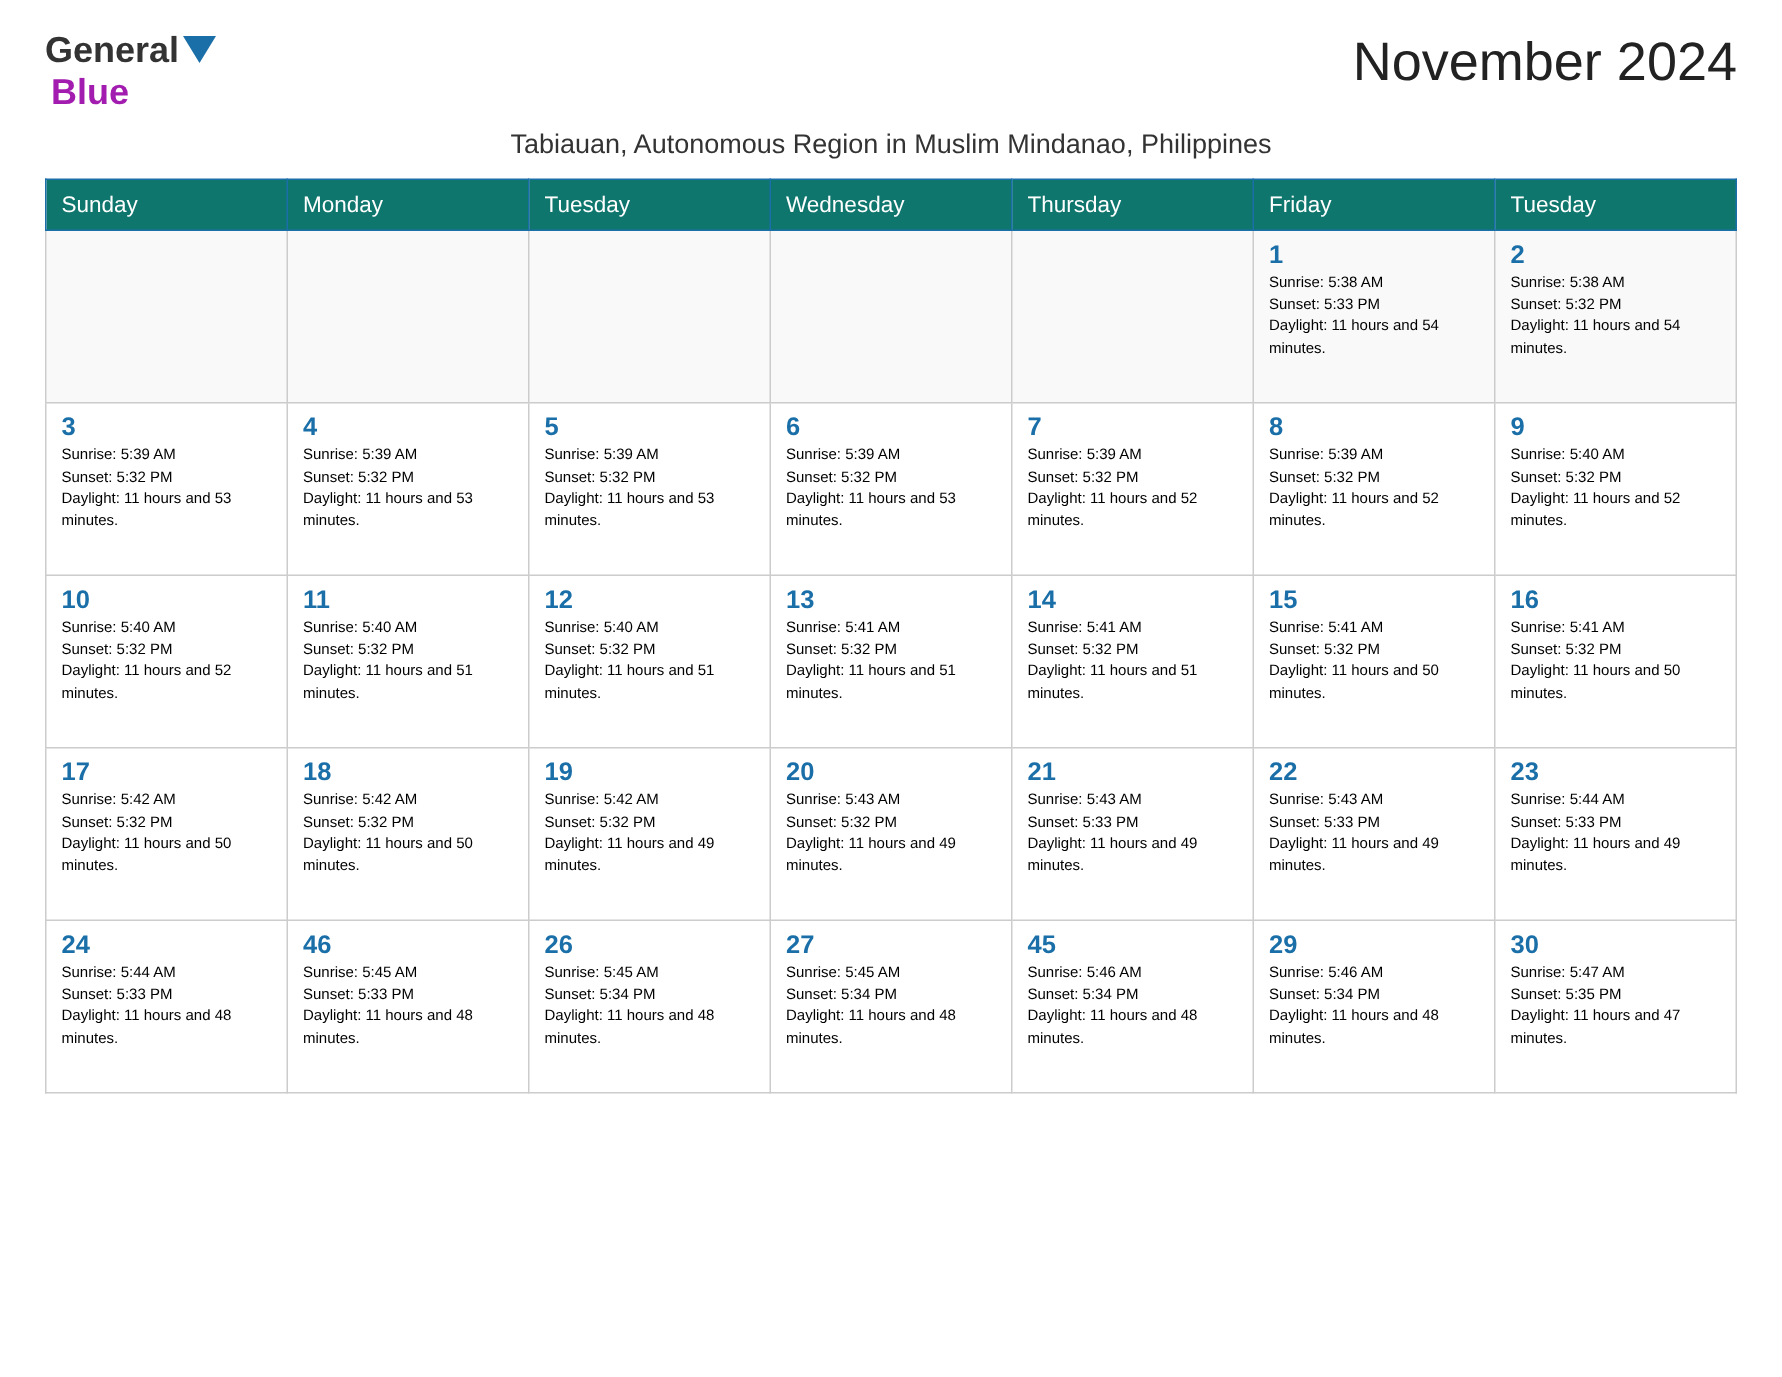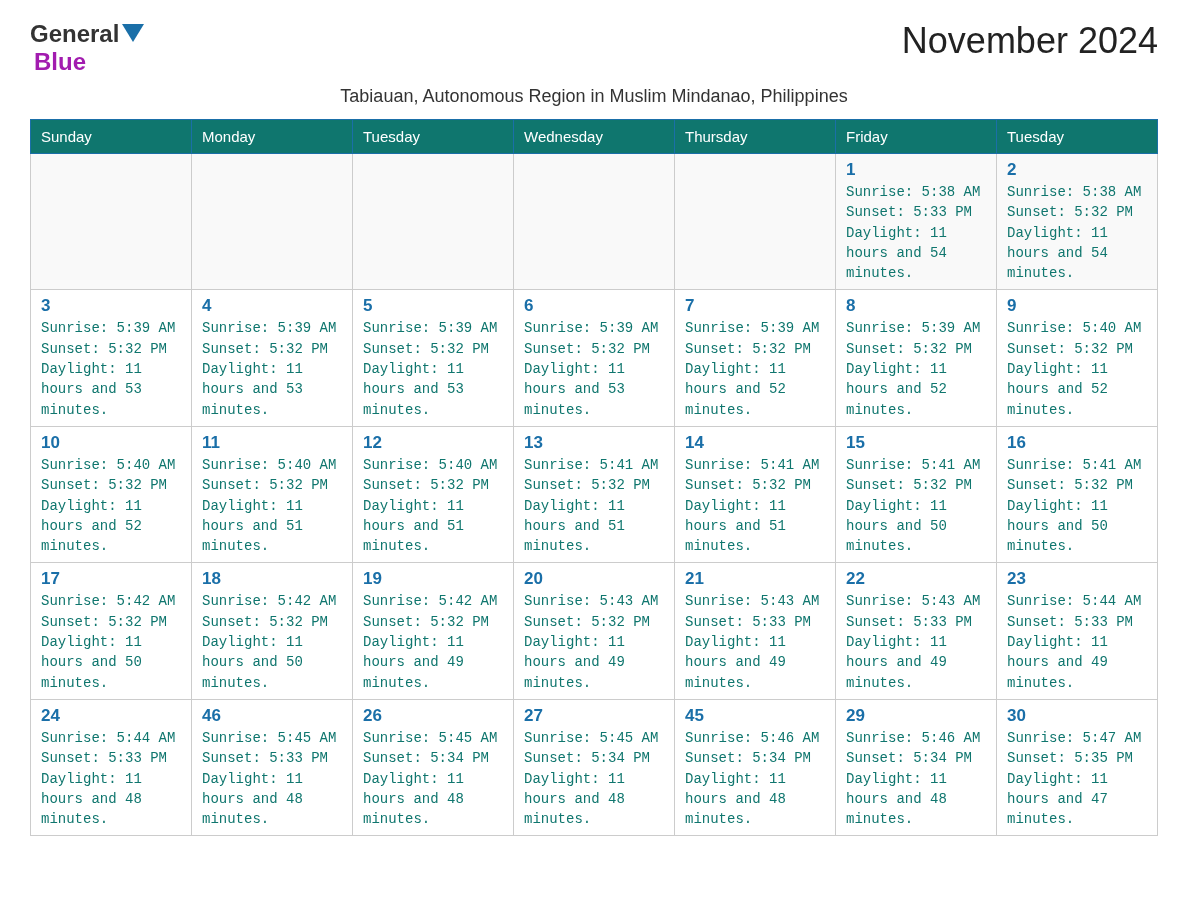--- a/index.html
+++ b/index.html
@@ -61,24 +61,23 @@
       height: 115px;
     }
     .day-number {
       font-size: 17px;
       font-weight: bold;
       color: #1a6fa8;
       display: block;
       margin-bottom: 2px;
     }
     .day-info {
-      font-size: 14px;
-      color: #0f766e;
+      font-size: 10px;
+      color: #000000;
       line-height: 1.45;
-      font-family: Liberation Mono, monospace;
     }
     .empty-cell {
       background: #ffffff;
     }
     tr:first-child td {
       background: #f9f9f9;
     }
   </style>
 </head>
 <body>

